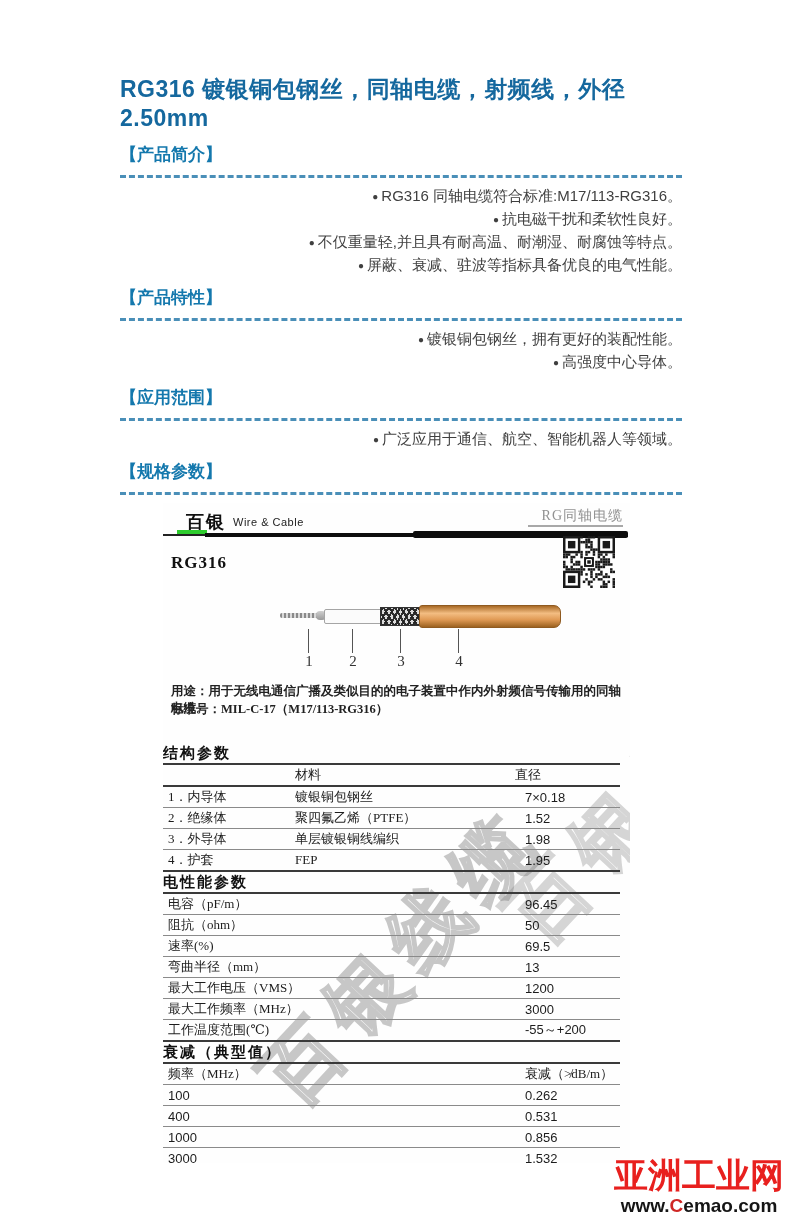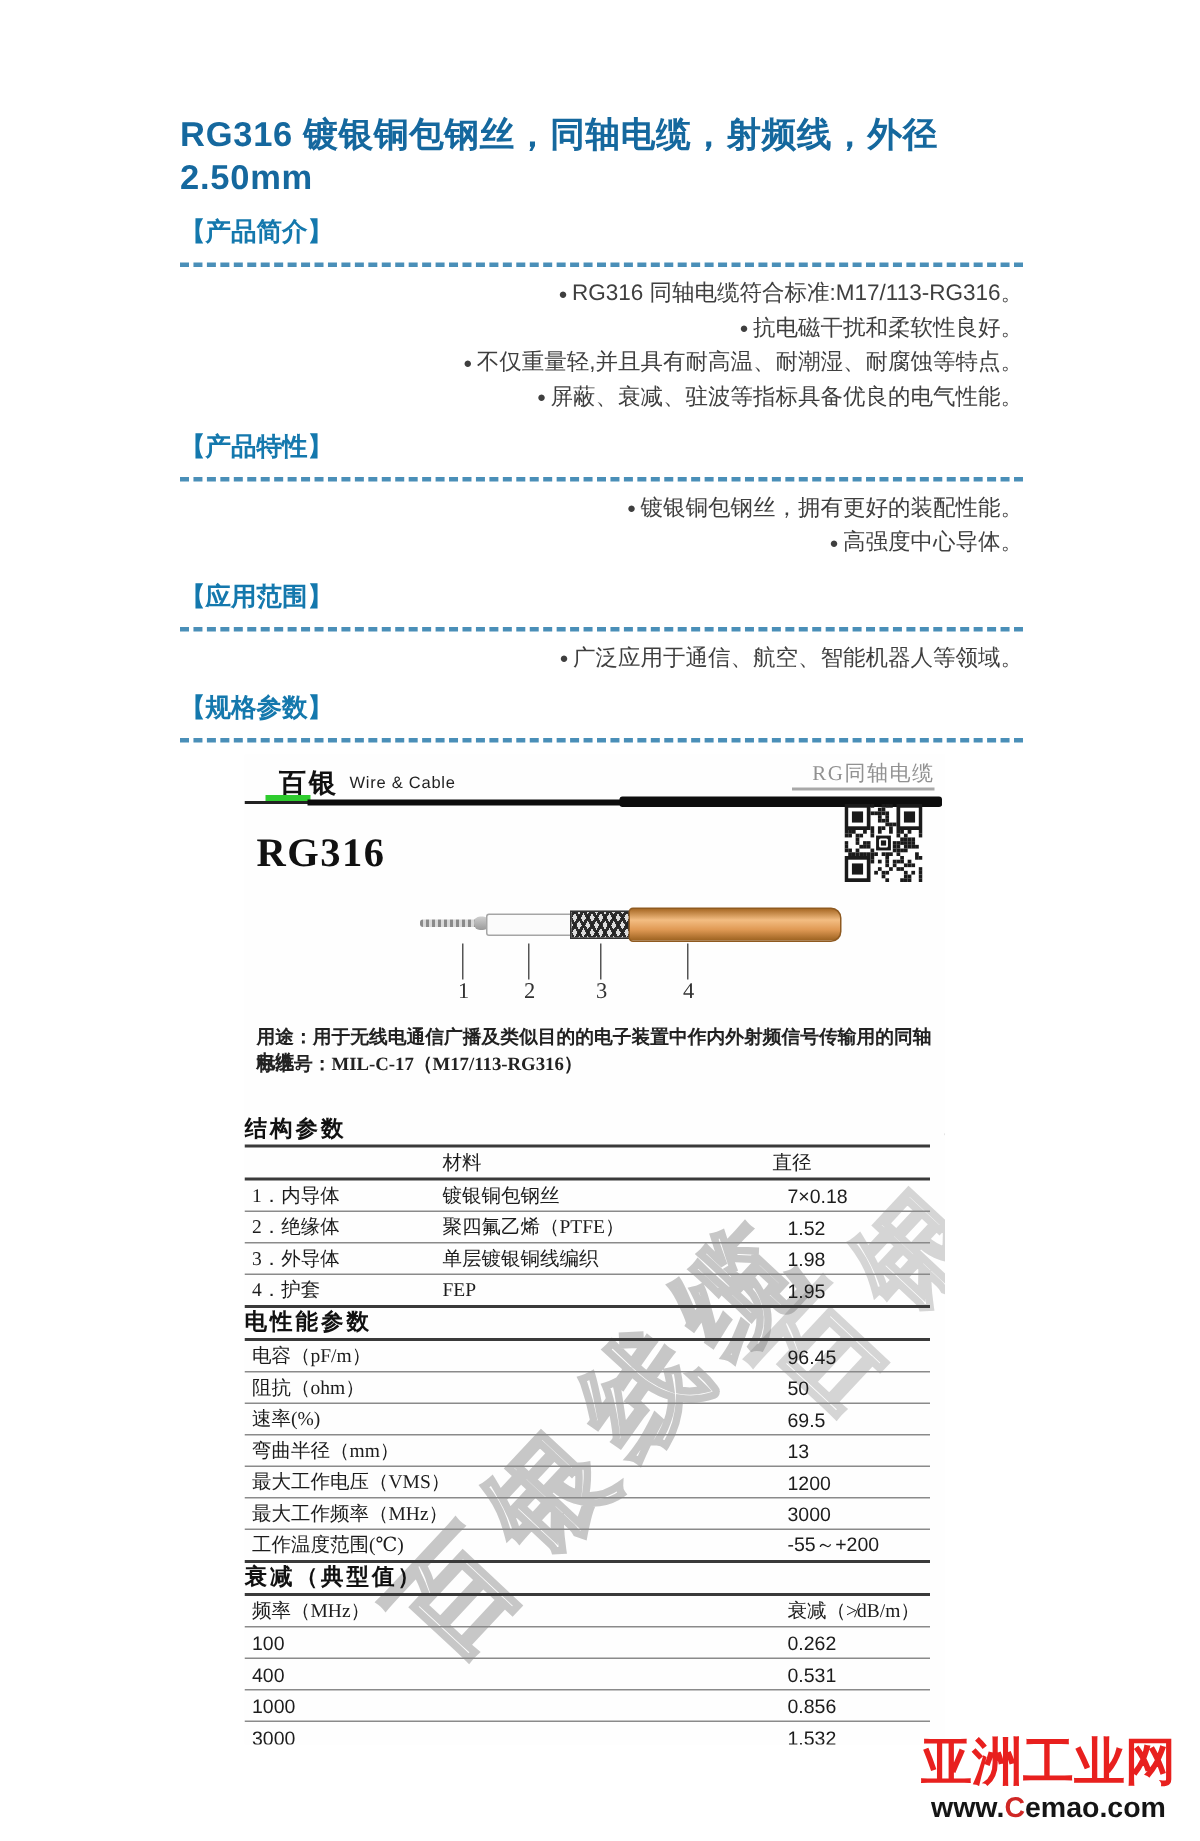--- a/index.html
+++ b/index.html
@@ -24,21 +24,21 @@
   .ds-brand{position:absolute;left:23px;top:7px;font-size:18px;font-weight:bold;color:#111;letter-spacing:2px;}
   .ds-brand-underline-green{position:absolute;left:14px;top:27px;width:30px;height:4px;background:#2ecc2e;}
   .ds-brand-underline-dark{position:absolute;left:0;top:31px;width:46px;height:2px;background:#222;}
   .ds-brand-sub{position:absolute;left:70px;top:13px;font-size:11px;color:#222;letter-spacing:0.5px;
                 font-family:"Liberation Sans",sans-serif;}
   .ds-bar{position:absolute;left:42px;top:30px;width:423px;height:4px;background:#0d0d0d;}
   .ds-bar-thick{position:absolute;left:250px;top:28px;width:215px;height:7px;background:#0d0d0d;border-radius:2px;}
   .ds-prodline{position:absolute;left:340px;top:4px;width:120px;text-align:right;
                font-size:14px;color:#919191;letter-spacing:1px;}
   .ds-prodline-line{position:absolute;left:365px;top:22px;width:95px;height:2px;background:#a8a8a8;}
-  .ds-model{position:absolute;left:8px;top:50px;font-size:27px;font-weight:bold;letter-spacing:1px;color:#111;}
+  .ds-model{position:absolute;left:8px;top:50px;font-size:17px;font-weight:bold;letter-spacing:1px;color:#111;}
   .ds-qr{position:absolute;left:400px;top:33px;width:52px;height:52px;}
 
   
   .cable-tip{position:absolute;left:117px;top:110px;width:45px;height:5px;border-radius:2px;
              background:repeating-linear-gradient(90deg,#8a8a8a 0 2px,#d9d9d9 2px 4px);}
   .cable-cap{position:absolute;left:153px;top:108px;width:10px;height:9px;border-radius:4px;
              background:linear-gradient(#cfcfcf,#9a9a9a);}
   .cable-diel{position:absolute;left:161px;top:106px;width:57px;height:13px;background:#fbfbfb;
               border:1px solid #a5a5a5;border-radius:2px;}
   .cable-braid{position:absolute;left:217px;top:104px;width:39px;height:17px;border:1px solid #333;

